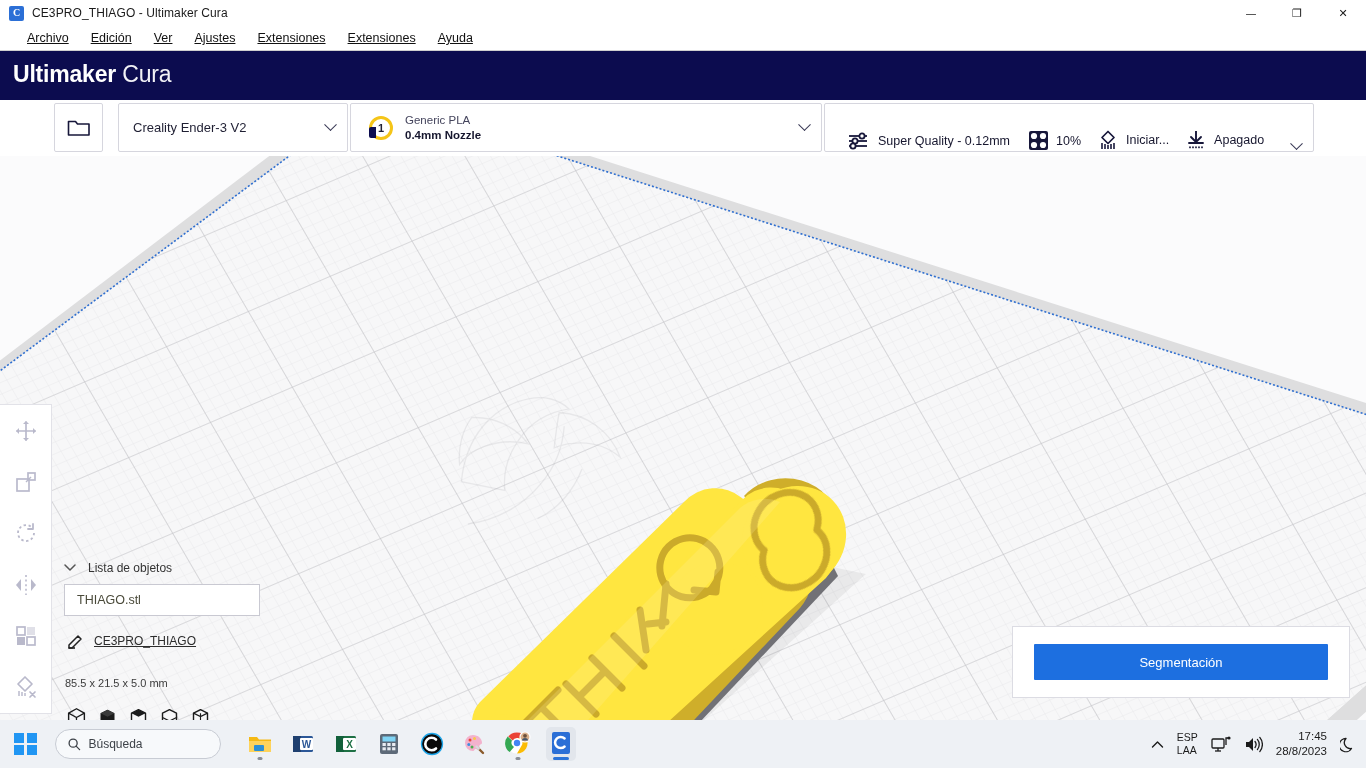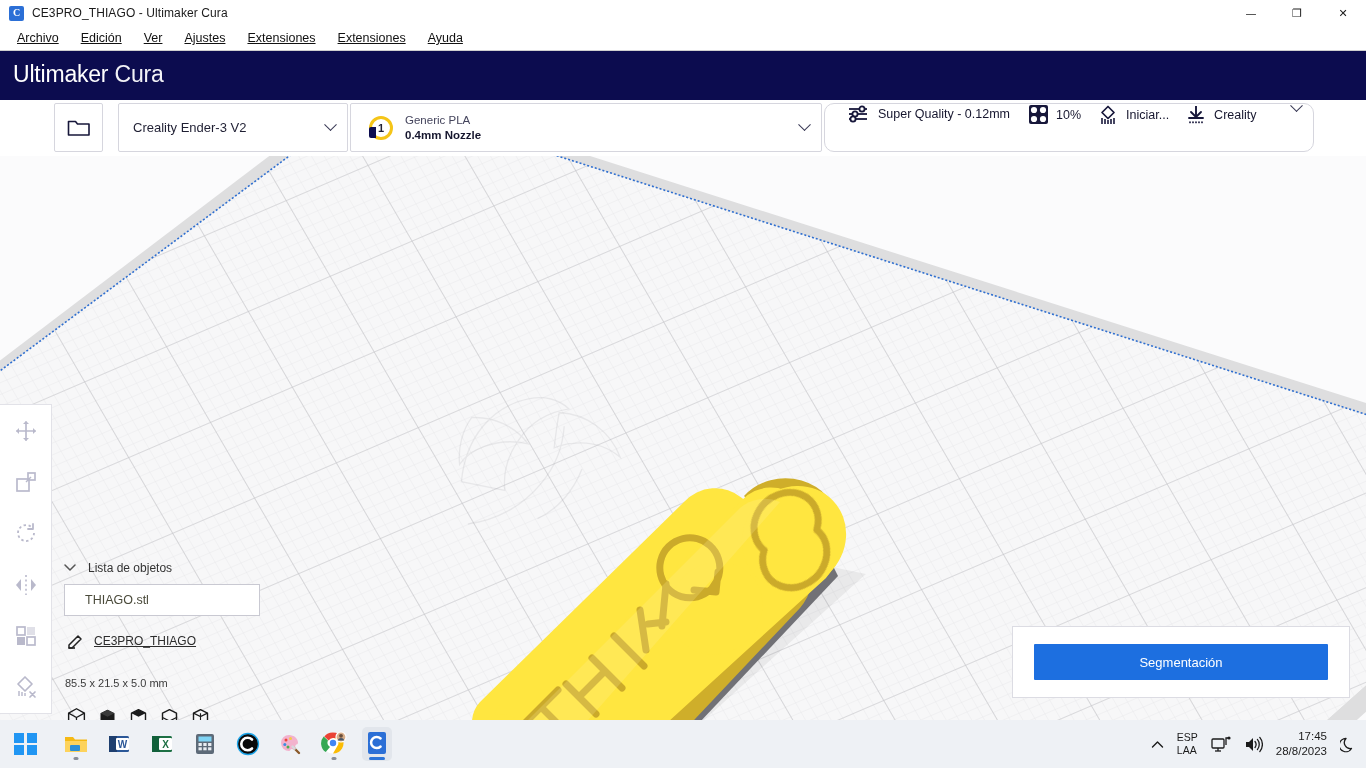--- a/index.html
+++ b/index.html
@@ -28,38 +28,38 @@
   .title-text { font-size: 12px; color: #1a1a1a; letter-spacing: 0.1px; }
   .winbtns { position: absolute; right: 0; top: 0; height: 26px; display: flex; }
   .winbtn {
     width: 46px; height: 26px; display: flex; align-items: center; justify-content: center;
     font-size: 11px; color: #1a1a1a; font-family: "DejaVu Sans", sans-serif;
   }
 
   
   .menubar {
     position: absolute; top: 26px; left: 0; width: 1366px; height: 25px;
-    background: #ffffff; display: flex; align-items: center; padding-left: 6px;
+    background: #ffffff; display: flex; align-items: center; padding-left: 16px;
     border-bottom: 1px solid #cfcfcf;
   }
   .menu-item {
     font-size: 12.5px; color: #111; padding: 3px 11px; cursor: default; white-space: nowrap;
   }
   .menu-item u { text-decoration: underline; }
 
   
   .header {
     position: absolute; top: 51px; left: 0; width: 1366px; height: 49px;
     background: #0c0c4f;
   }
   .brand {
     position: absolute; left: 13px; top: 10px; font-size: 23px; color: #ffffff;
     letter-spacing: -0.2px;
   }
-  .brand b { font-weight: normal; margin-top: 12px; }
+  .brand b { font-weight: bold; margin-top: 12px; }
   .brand span { font-weight: 300; color: #f2f2f6; }
 
   .stage-tabs {
     position: absolute; left: 492px; top: 62px; height: 26px; display: flex; align-items: center;
   }
   .stage-tab {
     font-size: 12.5px; color: #ffffff; letter-spacing: 0.3px;
     padding: 6px 0; text-align: center; cursor: pointer;
   }
   .stage-tab.tab0 { width: 110px; }
@@ -110,22 +110,22 @@
     content: ""; position: absolute; left: -3px; top: 8px; width: 7px; height: 11px;
     background: #0c0c4f; border-radius: 2px 0 0 2px;
   }
   .extruder-badge b { font-size: 11px; color: #1f1f33; position: relative; z-index: 2; }
   .mat-text { margin-left: 12px; line-height: 1.25; }
   .mat-text .m1 { font-size: 11.5px; color: #44445c; }
   .mat-text .m2 { font-size: 11.5px; color: #16162e; font-weight: bold; }
 
   .settings-box {
     position: absolute; left: 824px; top: 3px; width: 490px; height: 49px;
-    background: #fff; border: 1px solid #d6d6de; border-radius: 10px;
-    display: flex; align-items: flex-start; cursor: pointer;
+    background: #fff; border: 1px solid #d6d6de; border-radius: 2px;
+    display: flex; align-items: flex-end; cursor: pointer;
   }
   .set-item { display: flex; align-items: center; gap: 7px; }
   .set-item .lbl { font-size: 12.5px; color: #16162e; white-space: nowrap; }
 
   
   .viewport {
     position: absolute; top: 156px; left: 0; width: 1366px; height: 564px;
     background: #fbfbfc; overflow: hidden;
   }
   .plate-wrap { position: absolute; inset: 0; }
@@ -139,21 +139,21 @@
     width: 52px; height: 52px; display: flex; align-items: center; justify-content: center;
     cursor: pointer; opacity: .42;
   }
 
   
   .objlist { position: absolute; left: 64px; top: 405px; width: 210px; z-index: 12; }
   .objlist-head { display: flex; align-items: center; gap: 12px; }
   .objlist-head .lbl { font-size: 12px; color: #333; }
   .obj-input {
     margin-top: 9px; width: 196px; height: 32px; background: #ffffff;
-    border: 1px solid #c9c9d2; display: flex; align-items: center; padding-left: 20px;
+    border: 1px solid #c9c9d2; display: flex; align-items: center; padding-left: 12px;
     font-size: 12.5px; color: #4a4a3a;
   }
   .obj-job { display: flex; align-items: center; gap: 10px; margin-top: 16px; padding-left: 3px; }
   .obj-job .lbl { font-size: 12px; color: #2c2c2c; text-decoration: underline; }
   .obj-dims { font-size: 11px; color: #3c3c3c; margin-top: 28px; padding-left: 1px; }
   .view-icons { display: flex; gap: 10px; margin-top: 18px; padding-left: 2px; }
   .view-icons .vi { cursor: pointer; }
 
   
   .action-panel {
@@ -312,21 +312,21 @@
           <path d="M6 8l5 5 5-5" fill="none" stroke="#17173a" stroke-width="1.9" stroke-linecap="round" stroke-linejoin="round"></path>
           <path d="M4 14h14" stroke="#17173a" stroke-width="1.9" stroke-linecap="round"></path>
           <g stroke="#17173a" stroke-width="1.7" stroke-linecap="round">
             <line x1="5" y1="18" x2="5" y2="18.4"></line>
               <line x1="8" y1="18" x2="8" y2="18.4"></line>
             <line x1="11" y1="18" x2="11" y2="18.4"></line>
               <line x1="14" y1="18" x2="14" y2="18.4"></line>
             <line x1="17" y1="18" x2="17" y2="18.4"></line>
           </g>
         </svg>
-        <div class="lbl">Creality</div>
+        <div class="lbl">Apagado</div>
       </div>
 
       <div class="chev"></div>
     </div>
   </div>
 
   <div class="viewport">
 
     <svg class="plate-wrap" width="1366" height="564" viewBox="0 0 1366 564">
       <defs>
@@ -537,20 +537,27 @@
   </div>
 
   <div class="taskbar">
     <div class="tb-left">
       <div class="win-logo">
         <i></i>
           <i></i>
           <i></i>
           <i></i>
       </div>
+      <div class="search-pill">
+        <svg width="14" height="14" viewBox="0 0 16 16">
+          <circle cx="7" cy="7" r="4.6" fill="none" stroke="#3d4248" stroke-width="1.5"></circle>
+          <line x1="10.4" y1="10.4" x2="14.4" y2="14.4" stroke="#3d4248" stroke-width="1.5" stroke-linecap="round"></line>
+        </svg>
+        <span class="ph">Búsqueda</span>
+      </div>
     </div>
 
     <div class="tb-apps">
 
       <div class="tb-app">
         <svg width="26" height="24" viewBox="0 0 26 24">
           <path d="M2 5h8l2 2.5h12V20H2z" fill="#f5b914"></path>
           <path d="M2 9h22v11H2z" fill="#fdd35c"></path>
           <rect x="7" y="13" width="10" height="6" rx="1" fill="#2b8fd6"></rect>
         </svg>

